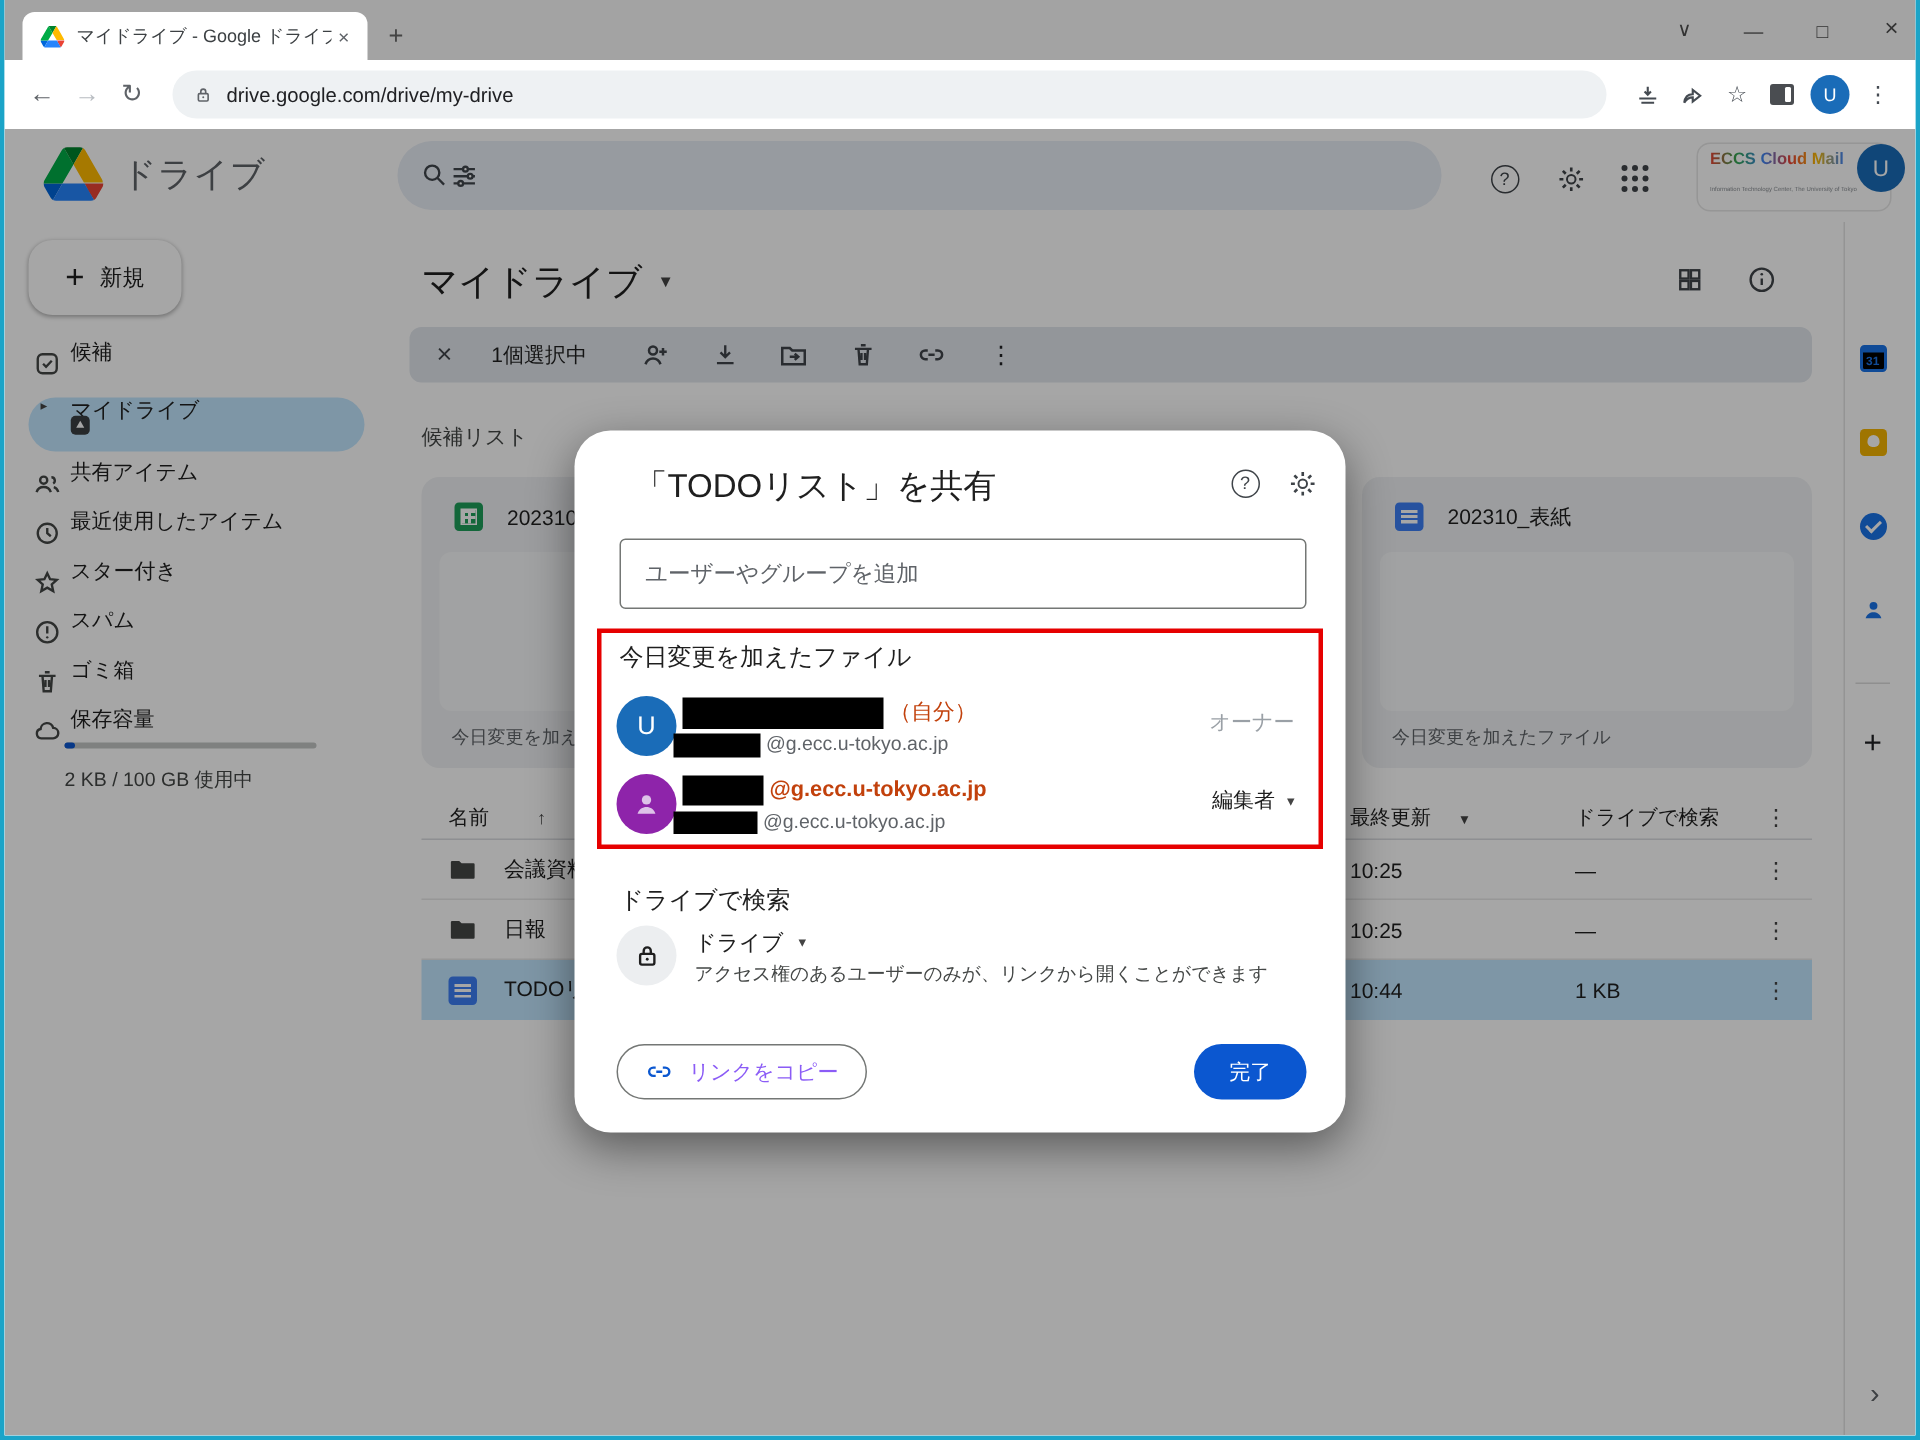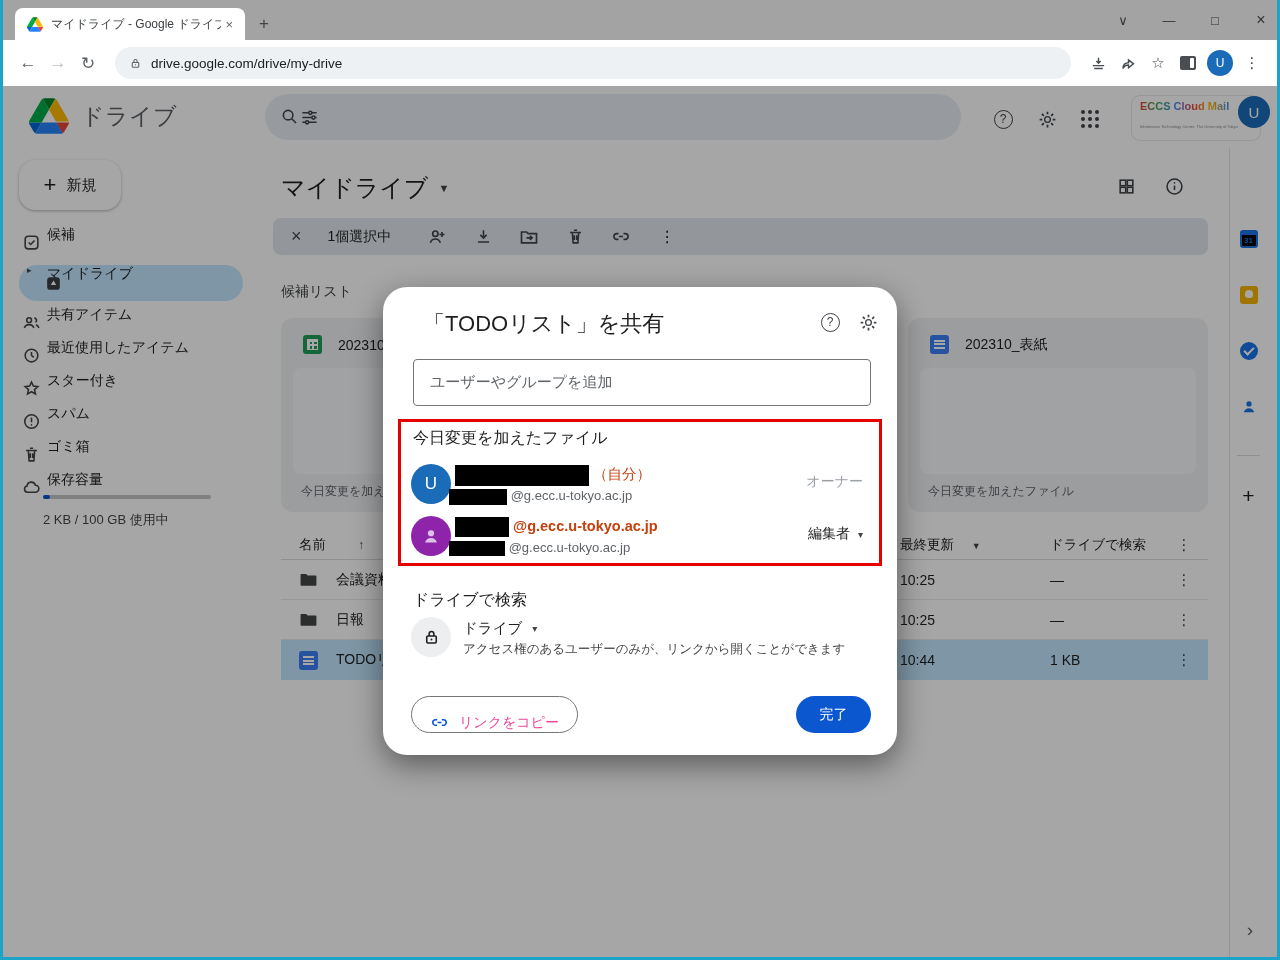--- a/index.html
+++ b/index.html
@@ -104,21 +104,21 @@
   .u-name { position:absolute; left:72px; font-size:14.5px; color:#c2410c; white-space:nowrap; }
   .u-mail { position:absolute; font-size:13px; color:#5f6368; white-space:nowrap; }
   .u-role { position:absolute; right:34px; font-size:14px; }
   .role-owner { color:#9aa0a6; }
   .role-edit { color:#1f1f1f; display:flex; align-items:center; gap:8px;font-family:Liberation Serif, serif; }
   .role-edit .car { font-size:10px; color:#444; }
   .lock-circle { position:absolute; left:28px; top:330px; width:40px; height:40px; border-radius:50%; background:#eceef0; display:flex; align-items:center; justify-content:center; color:#1f1f1f; }
   .ga-opt { position:absolute; left:80px; top:332px; font-size:14.5px; color:#1f1f1f; display:flex; align-items:center; gap:10px; }
   .ga-opt .car { font-size:10px; color:#444; }
   .ga-desc { position:absolute; left:80px; top:354px; font-size:12.5px; color:#444746; }
-  .btn-copy { position:absolute; left:28px; top:409px; height:37px; border:1px solid #747775; border-radius:19px; display:flex; align-items:flex-end; gap:10px; padding:0 18px; color:#ec4899; font-size:14px; }
+  .btn-copy { position:absolute; left:28px; top:409px; height:37px; border:1px solid #747775; border-radius:19px; display:flex; align-items:center; gap:10px; padding:0 18px; color:#8b5cf6; font-size:14px; }
   .btn-done { position:absolute; right:26px; top:409px; width:75px; height:37px; background:#0b57d0; border-radius:19px; color:#fff; font-size:14px; display:flex; align-items:center; justify-content:center; }
 
   .ficon-sheet { width:19px; height:19px; background:#1e9e5a; border-radius:3px; position:relative; }
   .ficon-sheet::after { content:""; position:absolute; left:4px; top:4px; right:4px; bottom:4px;
      background:linear-gradient(#fff,#fff) left/2px 100% no-repeat, linear-gradient(#fff,#fff) top/100% 2px no-repeat, linear-gradient(#fff,#fff) center/2px 100% no-repeat, linear-gradient(#fff,#fff) center/100% 2px no-repeat; border:1.5px solid #fff; }
   .ficon-doc { width:19px; height:19px; background:#3d7ff5; border-radius:3px; position:relative; }
   .ficon-doc::after { content:""; position:absolute; left:4px; top:5px; width:11px; height:9px;
      background:linear-gradient(#fff 0 2px,transparent 2px 3.5px,#fff 3.5px 5.5px,transparent 5.5px 7px,#fff 7px 9px) ; }
   svg { display:block; }
 </style>

